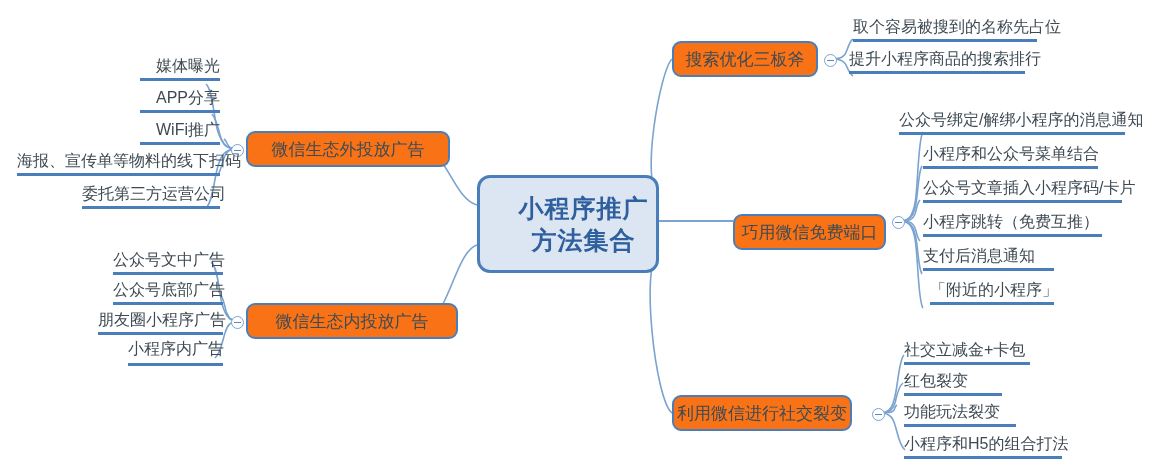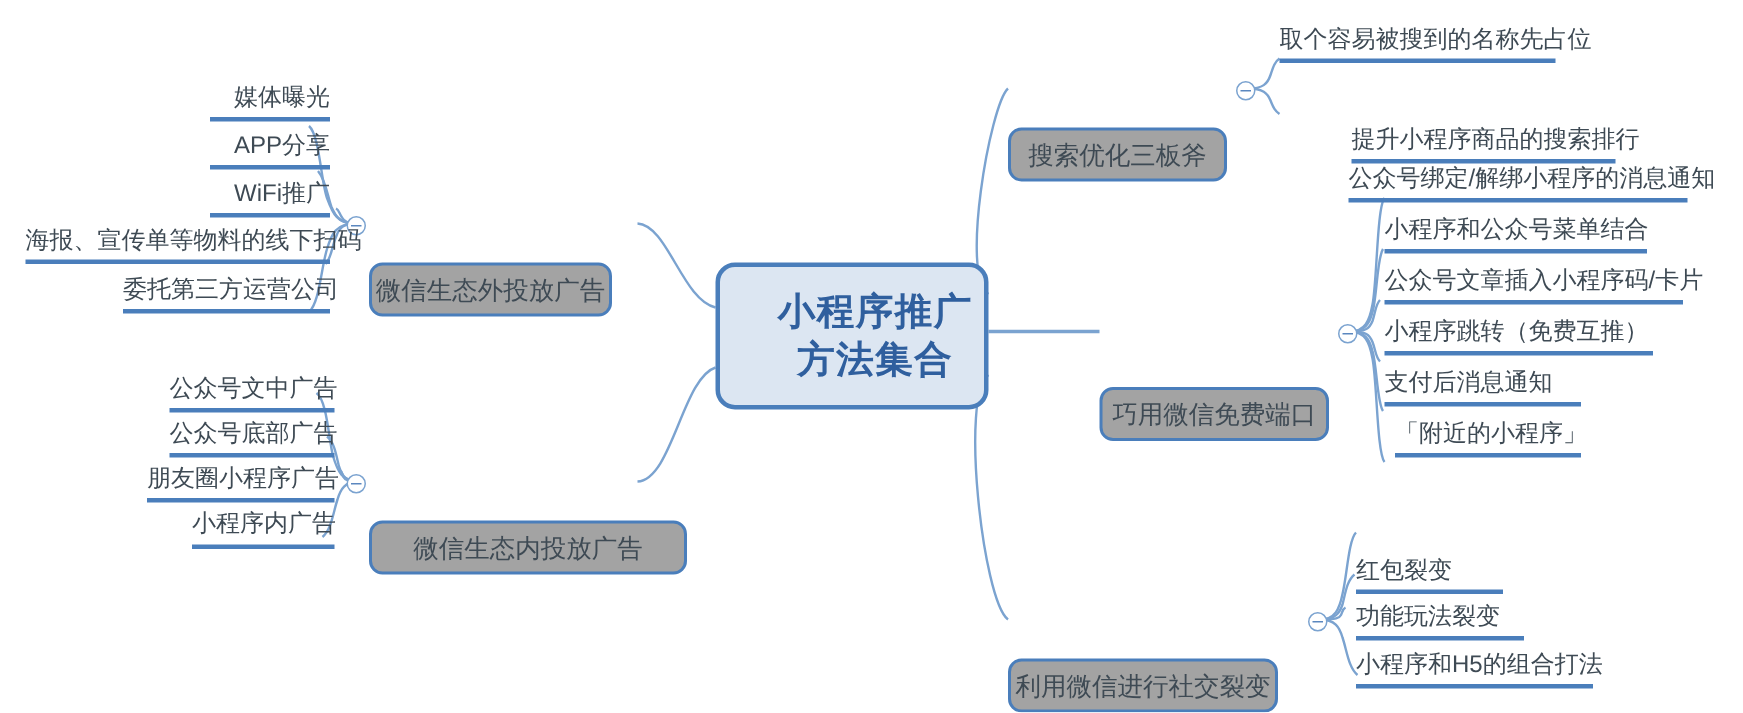--- a/index.html
+++ b/index.html
@@ -48,32 +48,31 @@
     line-height: 1.28;
     text-align: center;
     padding-left: 31px;
   }
   .root-node .rl { display: block; }
 
   
   .branch-node {
     position: absolute;
     box-sizing: border-box;
-    background: #a3a3a3;
+    background: #f97316;
     border: 2px solid #4a7ebb;
     border-radius: 9px;
     display: flex;
     align-items: center;
     justify-content: center;
     color: #3e4a54;
     font-size: 17px;
     height: 36px;
     white-space: nowrap;
     padding: 0 12px;
-    margin-top: 44px;
   }
 
   
   .leaf {
     position: absolute;
     font-size: 16px;
     color: #3e4a54;
     white-space: nowrap;
     line-height: 17px;
     padding-bottom: 4px;
@@ -157,21 +156,21 @@
       <path d="M 880,413 C 891,413 893,412 894,410 C 895,408 895,406 897,405"></path>
       <path d="M 880,413 C 890,413 893,418 895,425 C 898,434 899,445 905,450"></path>
     </g>
   </svg>
 
   <div class="root-node">
     <span class="rl">小程序推广</span>
     <span class="rl">方法集合</span>
   </div>
 
-  <div class="branch-node" style="left:246px; top:131px; width:162px;text-align:right;">
+  <div class="branch-node" style="left:246px; top:131px; width:204px;text-align:right;">
     <span>微信生态外投放广告</span>
   </div>
   <div class="toggle" style="left:231px; top:144px;"></div>
 
   <div class="leaf left" style="left:140px; top:57px; width:80px;">媒体曝光</div>
   <div class="leaf left" style="left:140px; top:89px; width:80px;">APP分享</div>
   <div class="leaf left" style="left:140px; top:121px; width:80px;">WiFi推广</div>
   <div class="leaf left" style="left:17px; top:152px; width:203px;">海报、宣传单等物料的线下扫码</div>
   <div class="leaf left" style="left:82px; top:185px; width:138px;">委托第三方运营公司</div>
 
@@ -184,36 +183,37 @@
   <div class="leaf left" style="left:113px; top:281px; width:110px;">公众号底部广告</div>
   <div class="leaf left" style="left:98px; top:311px; width:125px;">朋友圈小程序广告</div>
   <div class="leaf left" style="left:128px; top:342px; width:95px;font-family:Liberation Mono, monospace;">小程序内广告</div>
 
   <div class="branch-node" style="left:672px; top:41px; width:146px;">
     <span>搜索优化三板斧</span>
   </div>
   <div class="toggle" style="left:824px; top:54px;"></div>
 
   <div class="leaf right" style="left:853px; top:18px; width:184px;">取个容易被搜到的名称先占位</div>
-  <div class="leaf right" style="left:901px; top:50px; width:176px;margin-top:35px;">提升小程序商品的搜索排行</div>
+  <div class="leaf right" style="left:849px; top:50px; width:176px;">提升小程序商品的搜索排行</div>
 
   <div class="branch-node" style="left:733px; top:214px; width:153px;">
     <span>巧用微信免费端口</span>
   </div>
   <div class="toggle" style="left:892px; top:216px;"></div>
 
   <div class="leaf right" style="left:899px; top:111px; width:226px;">公众号绑定/解绑小程序的消息通知</div>
   <div class="leaf right" style="left:923px; top:145px; width:175px;">小程序和公众号菜单结合</div>
   <div class="leaf right" style="left:923px; top:179px; width:199px;">公众号文章插入小程序码/卡片</div>
   <div class="leaf right" style="left:923px; top:213px; width:179px;">小程序跳转（免费互推）</div>
   <div class="leaf right" style="left:923px; top:247px; width:131px;">支付后消息通知</div>
   <div class="leaf right" style="left:930px; top:281px; width:124px;">「附近的小程序」</div>
 
   <div class="branch-node" style="left:672px; top:395px; width:180px;">
     <span>利用微信进行社交裂变</span>
   </div>
   <div class="toggle" style="left:872px; top:408px;"></div>
 
+  <div class="leaf right" style="left:904px; top:341px; width:126px;">社交立减金+卡包</div>
   <div class="leaf right" style="left:904px; top:372px; width:98px;">红包裂变</div>
   <div class="leaf right" style="left:904px; top:403px; width:112px;">功能玩法裂变</div>
   <div class="leaf right" style="left:904px; top:435px; width:158px;">小程序和H5的组合打法</div>
 
 </div>
 
 </body></html>

